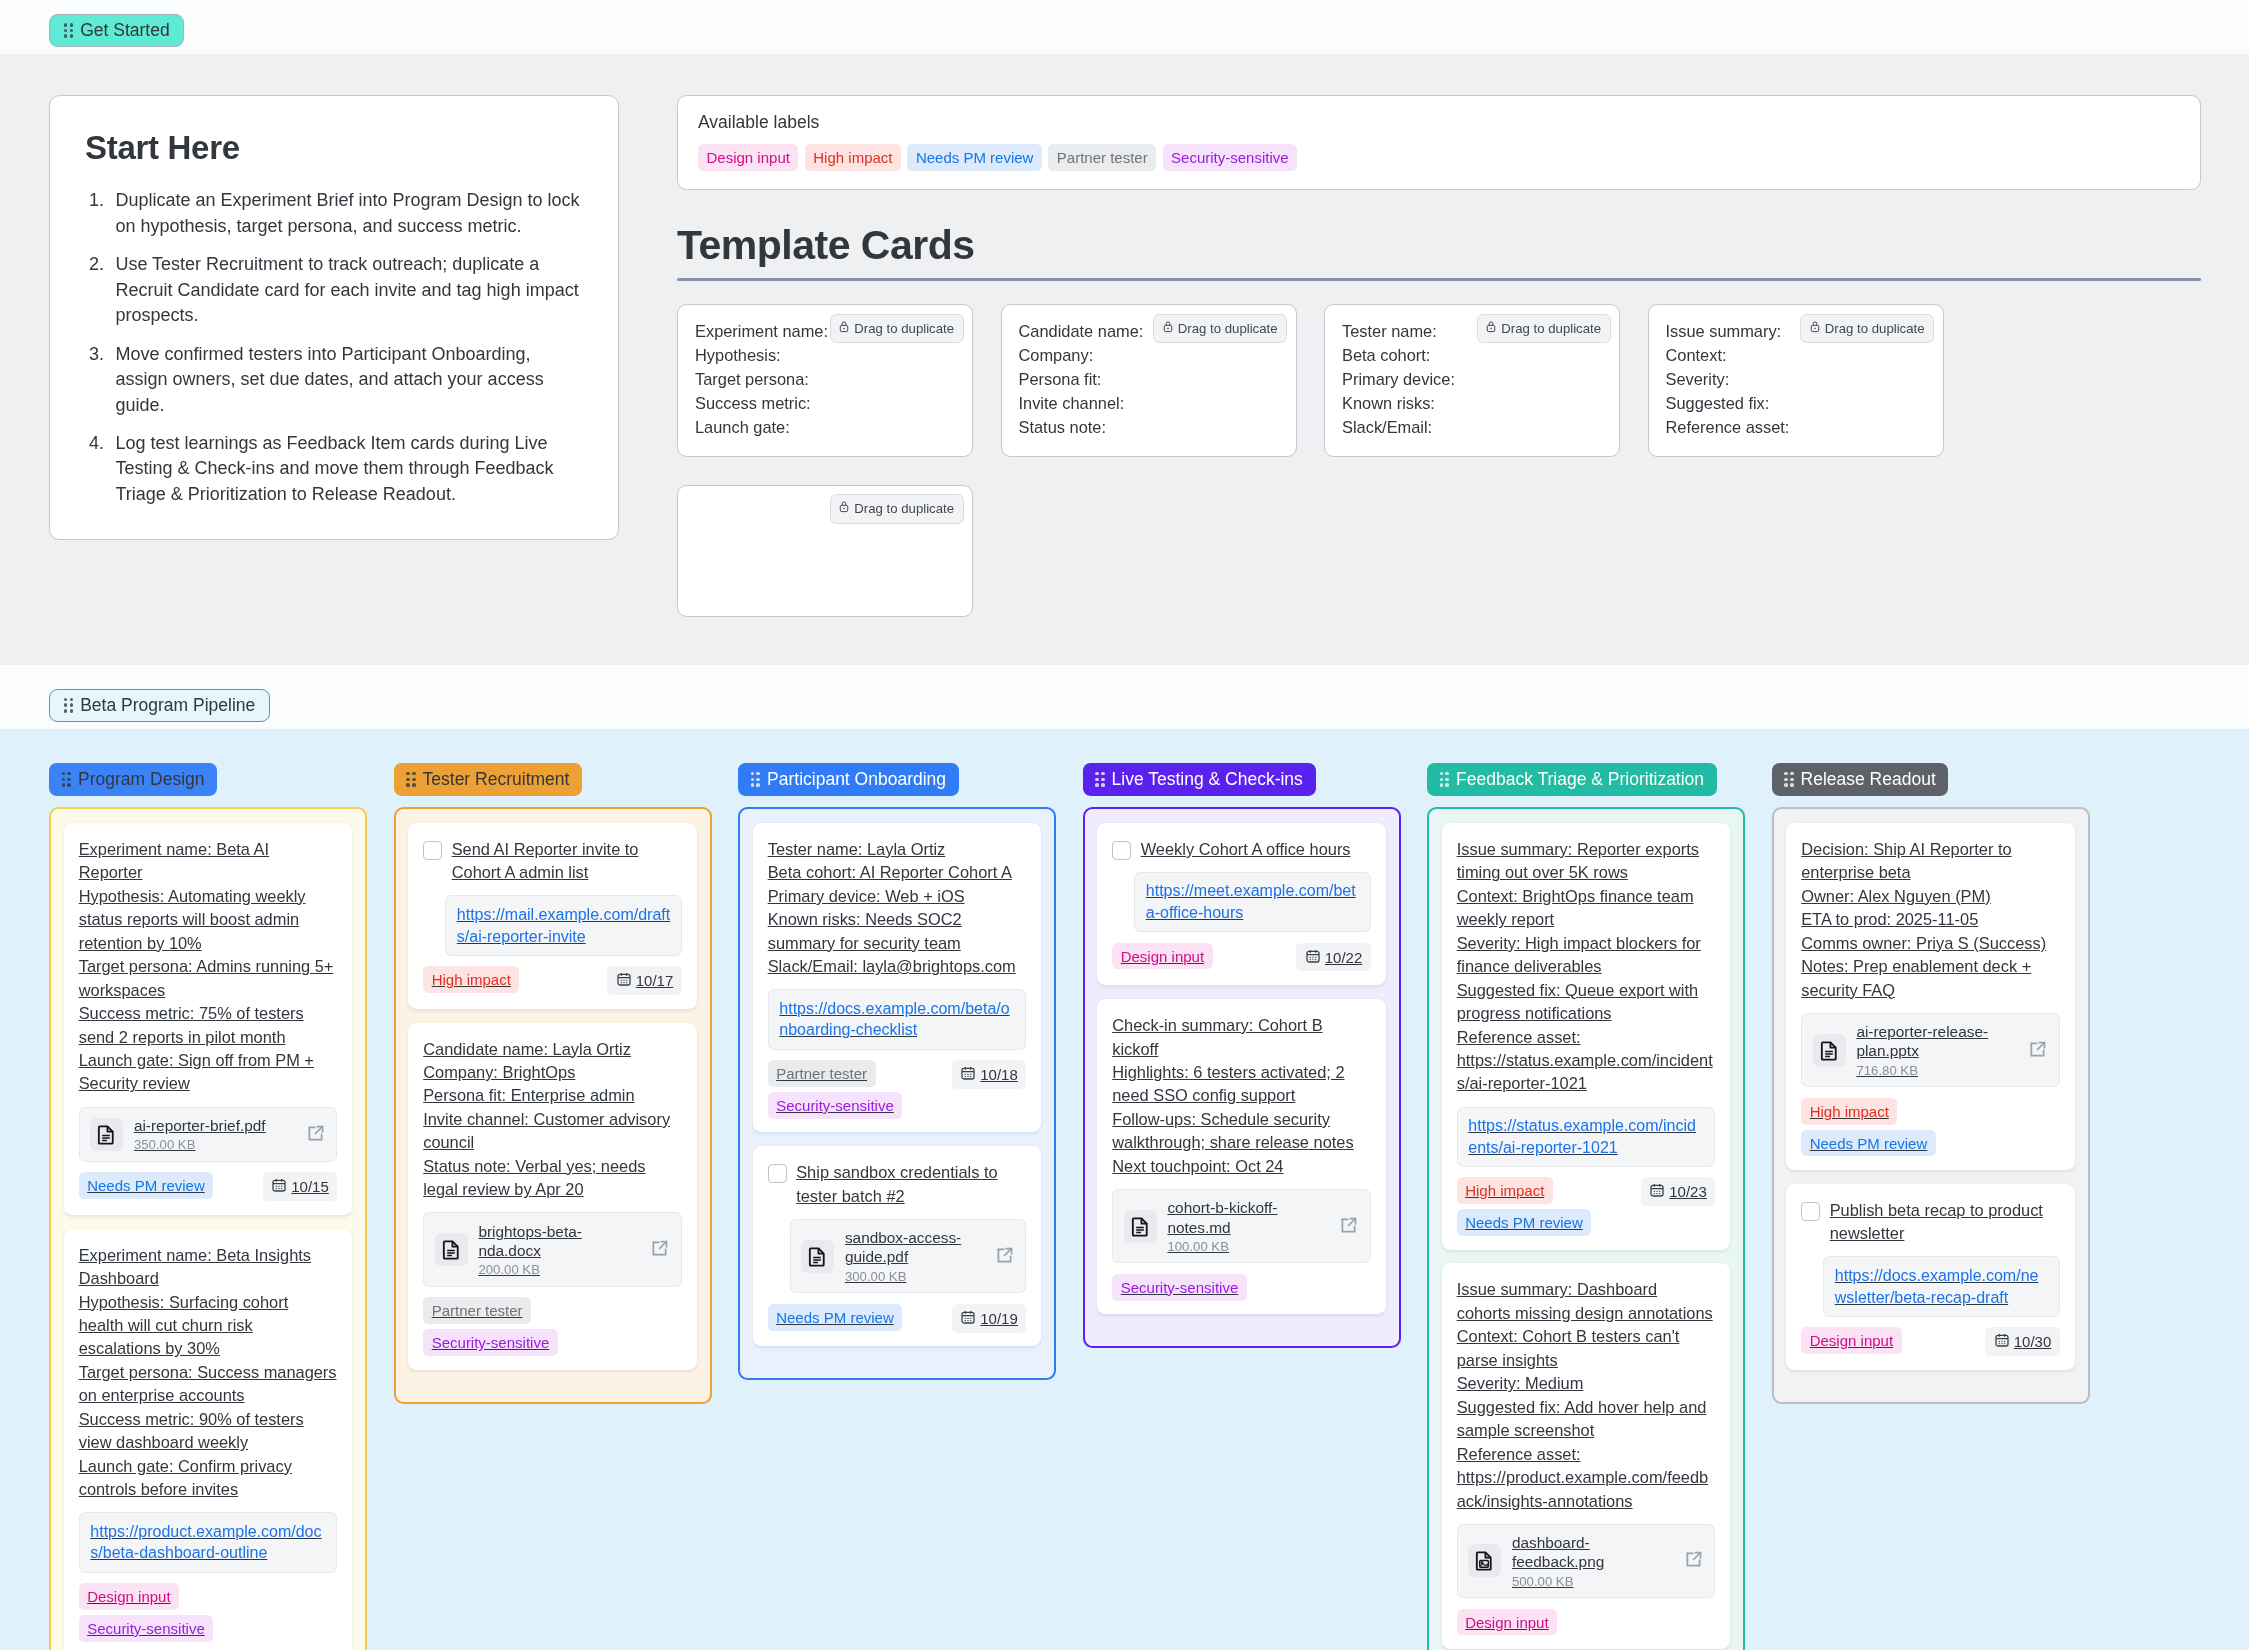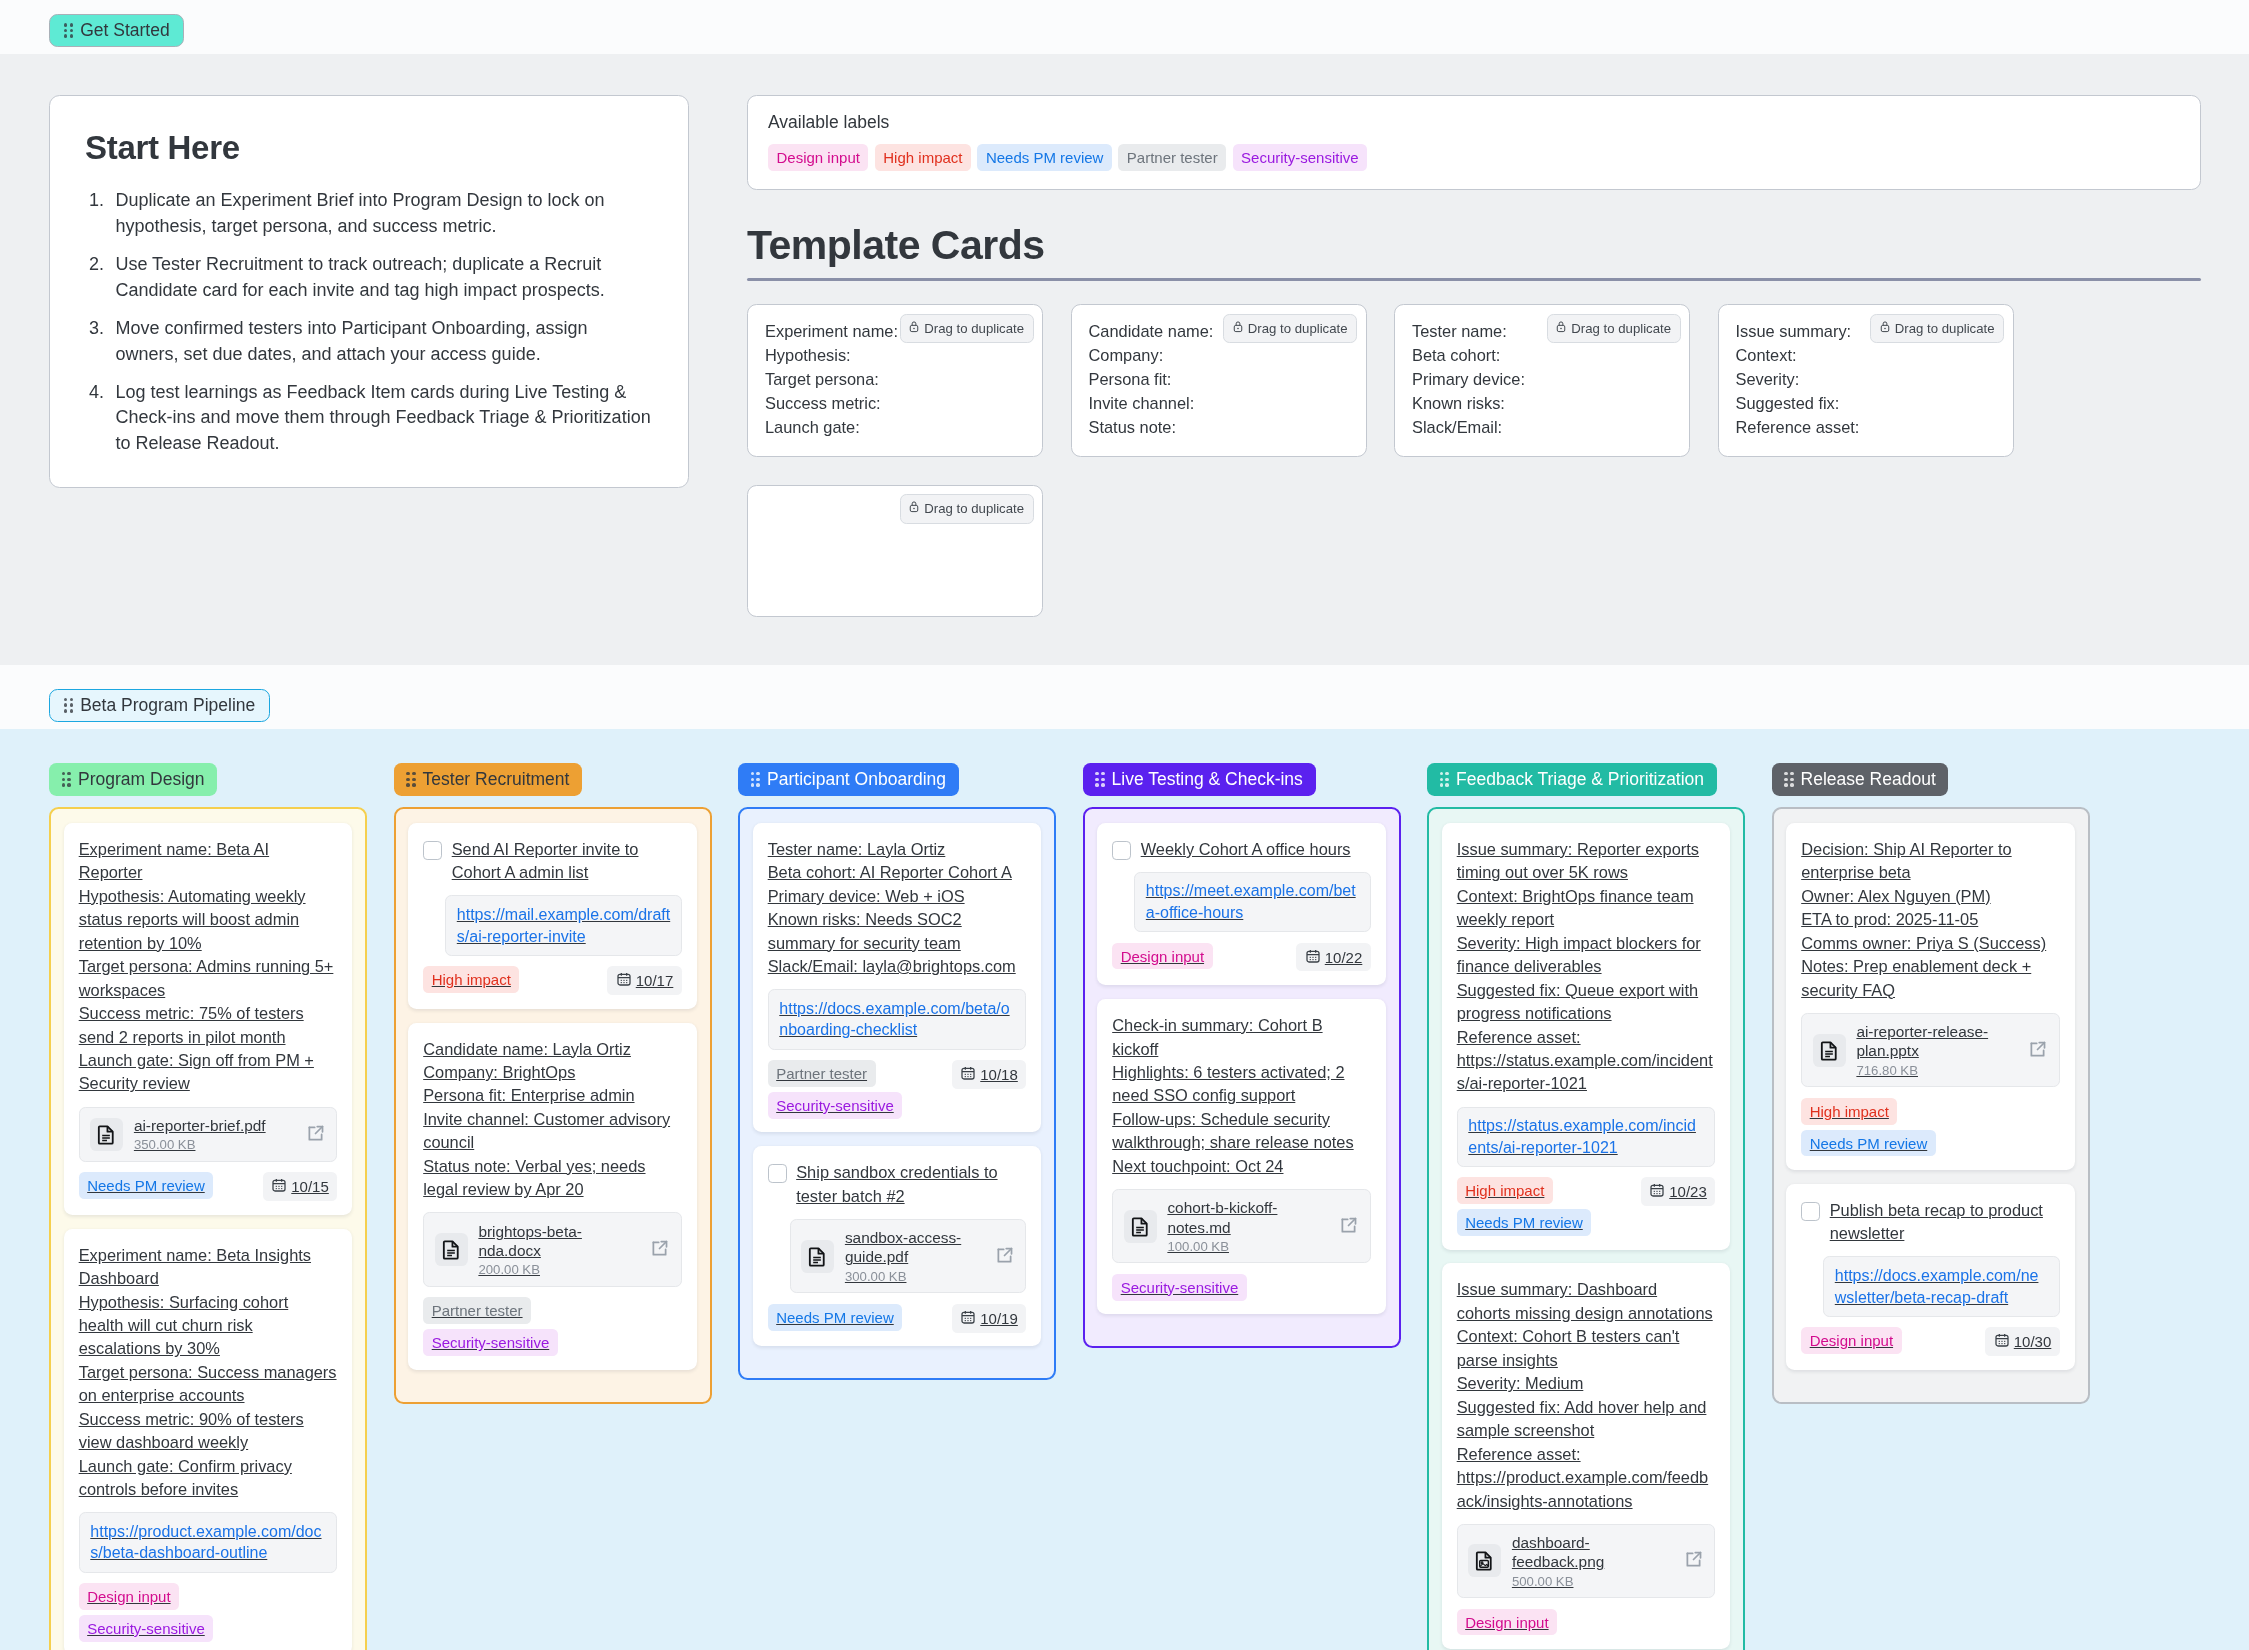--- a/index.html
+++ b/index.html
@@ -44,21 +44,21 @@
   
   .getstarted-panel {
     background: #eef0f2;
     margin: 7.4px 0 0 0;
     padding: 41px 49px 48px 49px;
     display: flex;
     gap: 58px;
     align-items: flex-start;
   }
   .start-card {
-    width: 640px;
+    width: 570px;
     background: #fff;
     border: 1.6px solid #c3c8d0;
     border-radius: 10.6px;
     padding: 33px 35px 31px 35px;
     flex: 0 0 auto;
   }
   .start-card h1 {
     font-size: 33px;
     font-weight: 700;
     letter-spacing: -0.3px;
@@ -371,21 +371,21 @@
         <i></i>
         <i></i>
         <i></i>
         <i></i>
         <i></i>
         <i></i>
       </span>
     <span>Beta Program Pipeline</span>
   </div>
   <div class="pipeline-board">
-      <div class="column"><div class="col-head" style="background: #86efac; color: rgb(50, 55, 61);">
+      <div class="column"><div class="col-head" style="background: #3b82f6; color: rgb(50, 55, 61);">
           <span class="grip">
             <i></i>
             <i></i>
             <i></i>
             <i></i>
             <i></i>
             <i></i>
           </span>
           <span>Program Design</span>
         </div><div class="col-body" style="background: rgb(253, 250, 234); border-color: rgb(245, 207, 77);">

